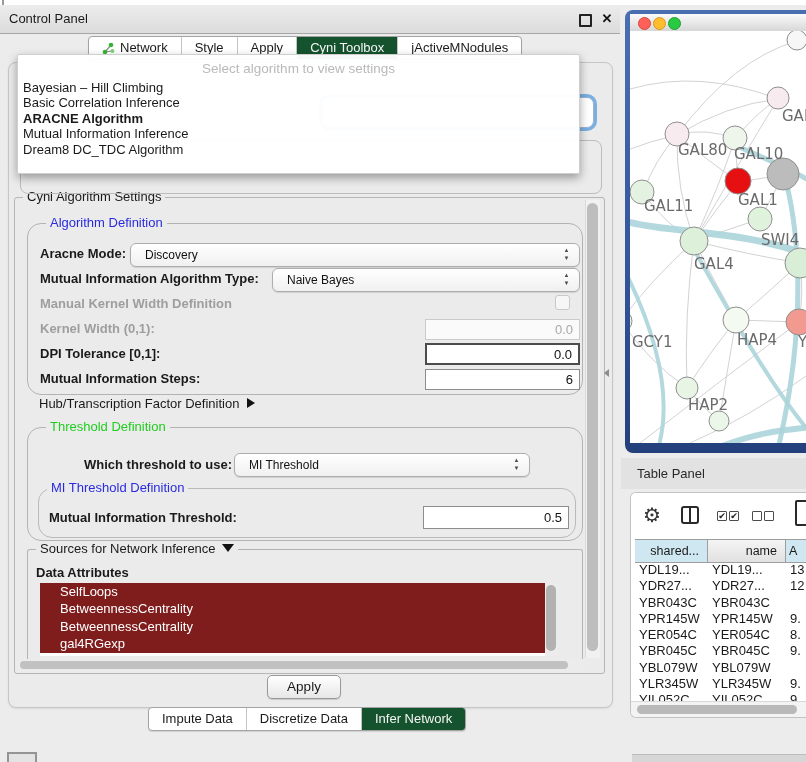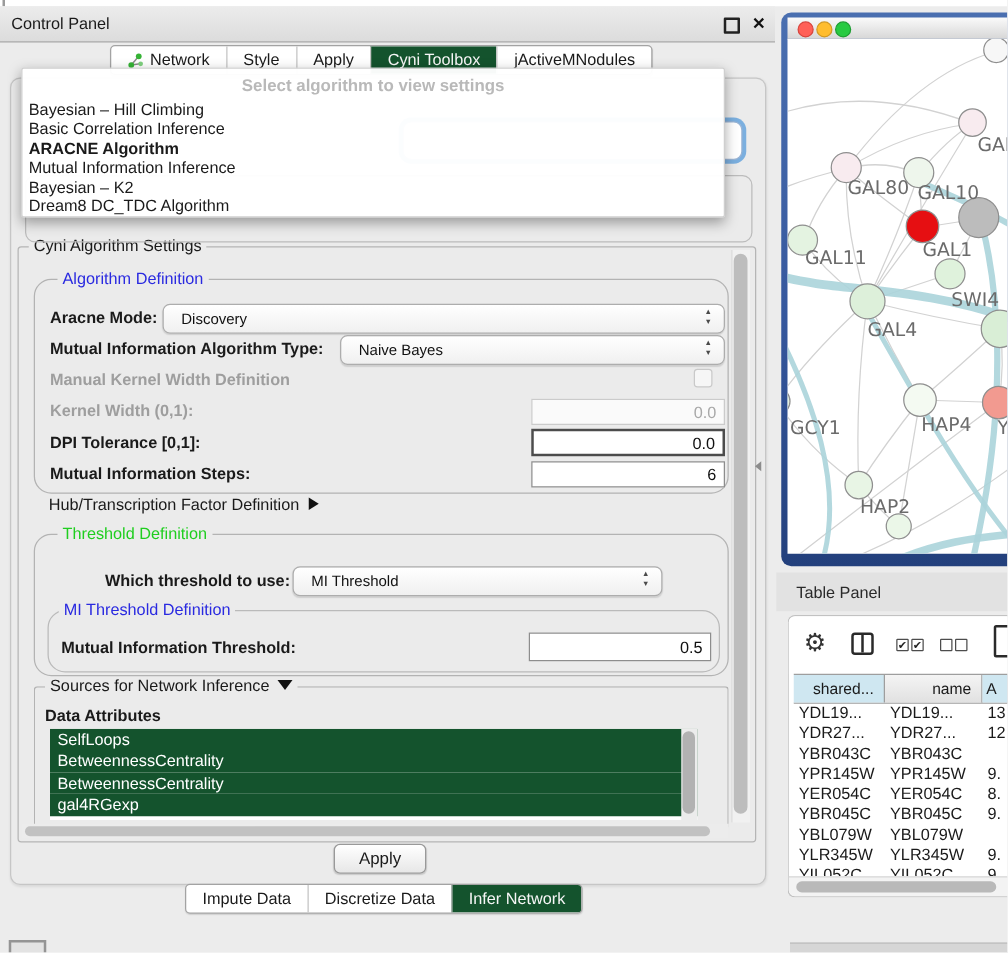--- a/index.html
+++ b/index.html
@@ -36,21 +36,21 @@
                background:#ebebeb;box-shadow:0 1px 2px rgba(0,0,0,.08);}
 
   
   .combo-fragment{left:322px;top:97px;width:270px;height:29px;border:1px solid #9ab4d4;border-radius:7px;
                   background:#fff;box-shadow:0 0 0 3px rgba(95,160,220,.8);z-index:4;}
   .groupbox-fragment{left:20px;top:140px;width:580px;height:52px;border:1px solid #bcbcbc;border-radius:8px;z-index:3;}
 
   
   .popup{left:17px;top:54px;width:561px;height:118px;background:rgba(255,255,255,.97);
          border:1px solid #cfcfcf;border-radius:2px;box-shadow:0 4px 10px rgba(0,0,0,.35);z-index:10;}
-  .popup-placeholder{height:25px;line-height:27px;text-align:center;color:#b9b9b9;font-size:13.5px;font-weight:bold;}
+  .popup-placeholder{height:25px;line-height:27px;text-align:center;color:#b9b9b9;font-size:13.5px;}
   .popup .opt{height:15.4px;line-height:15.4px;font-size:13px;padding-left:5px;white-space:nowrap;}
   .popup .opt.bold{font-weight:bold;}
 
   
   .settings-group{left:14px;top:197px;width:589px;height:475px;border:1px solid #b5b5b5;border-radius:3px;}
   .grouptitle{position:absolute;background:#ebebeb;padding:0 4px;font-size:13px;line-height:14px;white-space:nowrap;}
   .gt-main{left:8px;top:-8px;color:#1a1a1a;}
   .gt-blue{color:#2a2ae0;}
   .gt-green{color:#1fce1f;}
 
@@ -78,21 +78,21 @@
   .numfield.dis{background:#fafafa;border:1px solid #cbcbcb;color:#a8a8a8;}
   .checkbox{position:absolute;width:13px;height:13px;border:1px solid #c9c9c9;border-radius:3px;background:#f6f6f6;}
 
   .expander{position:absolute;font-size:13px;white-space:nowrap;color:#1a1a1a;}
   .tri-right{display:inline-block;margin-left:8px;width:0;height:0;border-left:8px solid #111;
              border-top:5px solid transparent;border-bottom:5px solid transparent;}
   .tri-down{display:inline-block;margin-left:6px;width:0;height:0;border-top:8px solid #111;
             border-left:6px solid transparent;border-right:6px solid transparent;vertical-align:1px;}
 
   .attr-list{position:absolute;left:12px;top:33px;width:518px;height:73px;background:#fff;overflow:hidden;}
-  .attr-item{height:17.4px;line-height:17.4px;background:#14532d;color:#ffffff;font-size:13px;padding-left:6px;}
+  .attr-item{height:17.4px;line-height:17.4px;background:#7f1d1d;color:#ffffff;font-size:13px;padding-left:20px;}
   .attr-vsb{position:absolute;left:505px;top:0;width:13px;height:73px;background:#ececec;}
   .attr-vsb .thumb{position:absolute;left:1px;top:2px;width:10px;height:66px;background:#b2b2b2;border-radius:5px;}
 
   .hsb{position:absolute;left:2px;top:461px;width:566px;height:12px;background:#ececec;}
   .hsb .thumb{position:absolute;left:3px;top:2px;width:548px;height:8px;background:#c1c1c1;border-radius:4px;}
 
   .apply-btn{left:267px;top:675px;width:72px;height:22px;border:1px solid #999;border-radius:5px;
              background:linear-gradient(180deg,#ffffff,#e7e7e7);text-align:center;line-height:22px;
              font-size:13.5px;box-shadow:0 1px 1px rgba(0,0,0,.15);}
 
@@ -187,21 +187,20 @@
   <div class="abs combo-fragment"></div>
   <div class="abs groupbox-fragment"></div>
 
   <div class="abs popup">
     <div class="popup-placeholder">Select algorithm to view settings</div>
     <div id="popup-options">
         <div class="opt">Bayesian – Hill Climbing</div>
         <div class="opt">Basic Correlation Inference</div>
         <div class="opt bold">ARACNE Algorithm</div>
         <div class="opt">Mutual Information Inference</div>
-        <div class="opt">Bayesian – K2</div>
         <div class="opt">Dream8 DC_TDC Algorithm</div>
       </div>
   </div>
 
   <div class="abs settings-group">
     <span class="grouptitle gt-main">Cyni Algorithm Settings</span>
     <div class="vsb">
         <div class="thumb"></div>
       </div>
 

